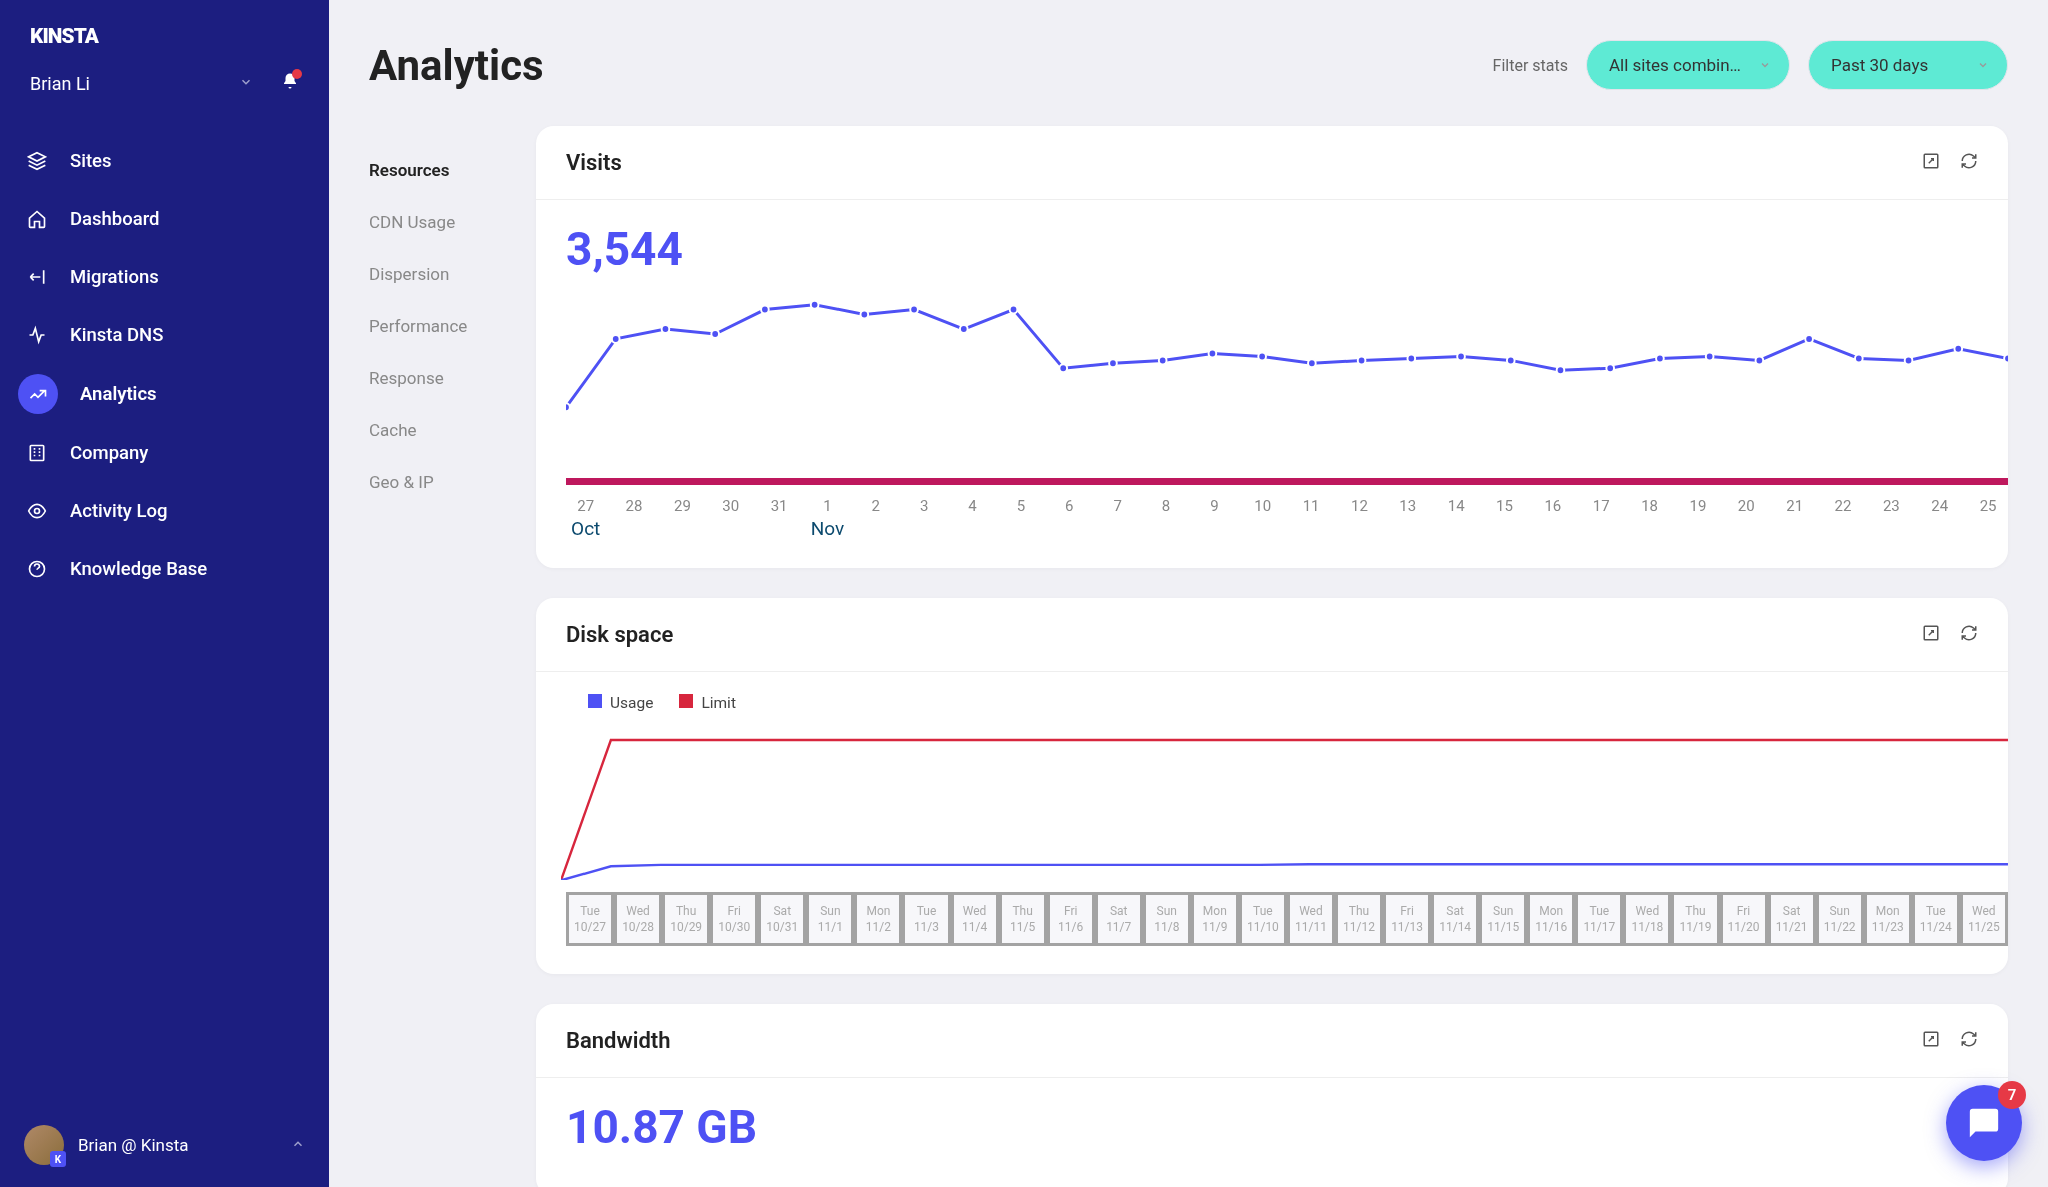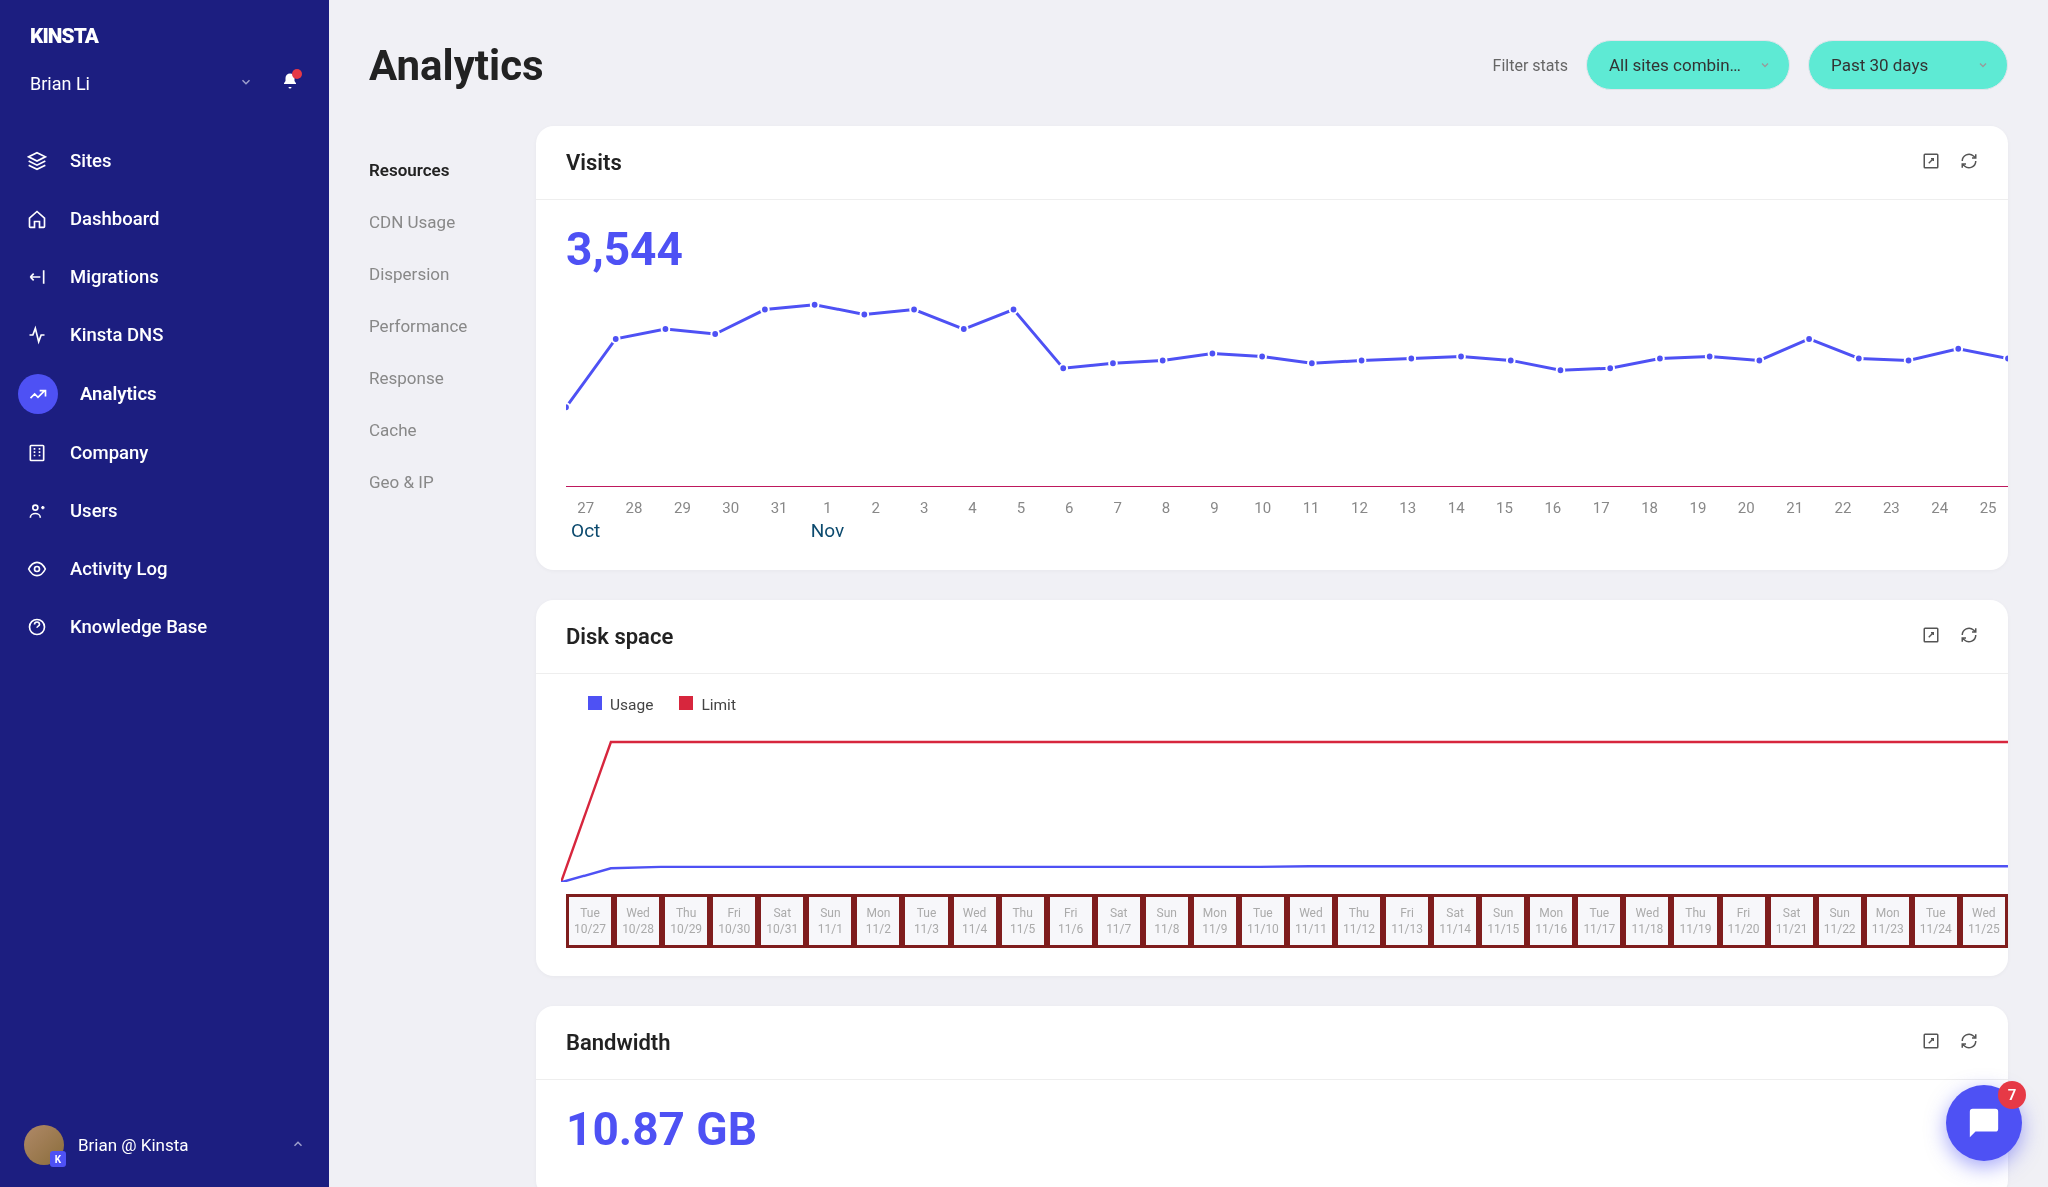--- a/index.html
+++ b/index.html
@@ -36,29 +36,29 @@
 .cards { flex:1; display:flex; flex-direction:column; gap:30px; }
 .card { background:#fff; border-radius:18px; box-shadow:0 1px 4px rgba(0,0,0,.04); }
 .card-header { display:flex; justify-content:space-between; align-items:center; padding:24px 30px; border-bottom:1px solid #eee; }
 .card-title { font-size:22px; font-weight:600; color:#222; }
 .card-actions { display:flex; gap:20px; color:#555; }
 .card-actions span { cursor:pointer; }
 .card-body { padding:22px 0 28px 30px; }
 .big-number { font-size:46px; font-weight:700; color:#4e51f4; padding:0 0 14px; }
 .chart { position:relative; height:176px; margin-right:0; }
 .chart svg { width:100%; height:100%; }
-.axis { display:flex; border-top:1px solid #be185d; margin-top:20px;gap:9px; }
+.axis { display:flex; border-top:7px solid #be185d; margin-top:12px;gap:9px; }
 .axis .tick { flex:1; text-align:center; font-size:15px; color:#888; padding:12px 0 0; }
 .axis .month { display:block; font-size:19px; color:#0c4a6e; padding-top:2px;text-align:center; }
 .legend { display:flex; gap:26px; padding:0 0 14px 22px; font-size:15.5px; color:#444; }
 .legend .item { display:flex; gap:8px; }
 .swatch { width:14px; height:14px; }
 .disk-chart { position:relative; height:160px; margin-left:-5px; }
 .disk-axis { display:flex; margin-top:6px; }
-.disk-axis .dtick { flex:1; text-align:center; font-size:12px; color:#aaa; background:#f7f7fa; border:3px solid #7f1d1d; padding:8px 0; line-height:1.35; }
+.disk-axis .dtick { flex:1; text-align:center; font-size:12px; color:#aaa; background:#f7f7fa; border:3px solid #a3a3a3; padding:8px 0; line-height:1.35; }
 .chat-bubble { position:fixed; right:26px; bottom:26px; width:76px; height:76px; border-radius:50%; background:#4e51f4; display:flex; align-items:center; justify-content:center; box-shadow:0 6px 20px rgba(78,81,244,.5); }
 .chat-bubble .count { position:absolute; top:-4px; right:-4px; background:#e63946; color:#fff; border-radius:50%; width:28px; height:28px; display:flex; align-items:center; justify-content:center; font-size:15px; font-weight:600; }
 </style>
 </head>
 <body>
 
 <div class="sidebar">
   <div class="logo">
     <svg viewBox="0 0 140 30" fill="#fff">
         <text x="0" y="22" font-family="Arial Black,sans-serif" font-weight="900" font-size="24" letter-spacing="-1">KINSTA</text>
@@ -124,29 +124,20 @@
         <span>Analytics</span>
       </div>
       <div class="nav-item">
         <span class="nav-icon">
           <svg width="20" height="20" viewBox="0 0 24 24" fill="none" stroke="#fff" stroke-width="2">
             <rect x="4" y="3" width="16" height="18" rx="1"></rect>
             <path d="M8 7h2M8 11h2M8 15h2M14 7h2M14 11h2M14 15h2"></path>
           </svg>
         </span>
         <span>Company</span>
-      </div>
-      <div class="nav-item">
-        <span class="nav-icon">
-          <svg width="20" height="20" viewBox="0 0 24 24" fill="none" stroke="#fff" stroke-width="2">
-            <circle cx="10" cy="8" r="3"></circle>
-            <path d="M4 20c0-3 3-5 6-5s6 2 6 5M17 8h4M19 6v4"></path>
-          </svg>
-        </span>
-        <span>Users</span>
       </div>
       <div class="nav-item">
         <span class="nav-icon">
           <svg width="20" height="20" viewBox="0 0 24 24" fill="none" stroke="#fff" stroke-width="2">
             <circle cx="12" cy="12" r="3"></circle>
             <path d="M2 12c3-6 7-8 10-8s7 2 10 8c-3 6-7 8-10 8s-7-2-10-8z"></path>
           </svg>
         </span>
         <span>Activity Log</span>
       </div>

